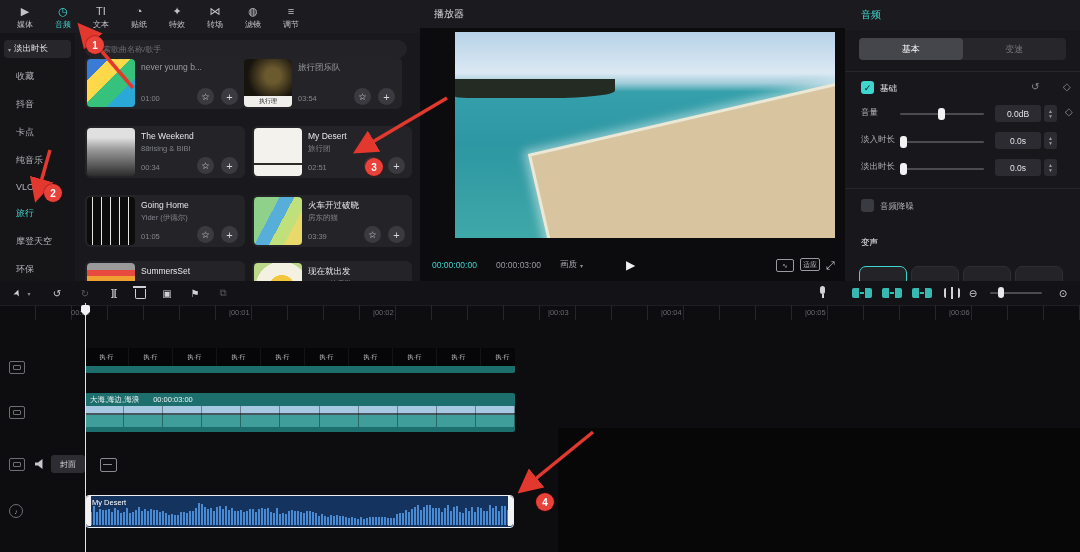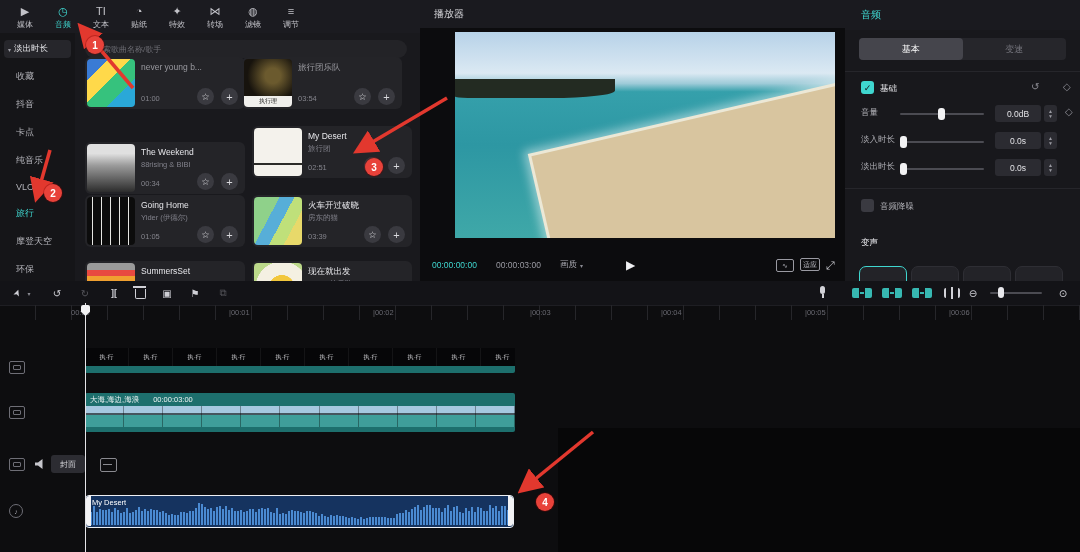--- a/index.html
+++ b/index.html
@@ -235,21 +235,21 @@
           <div class="card" style="left: 167px; top: 24px;">
             <div class="thumb t2">
               <div class="strip">执行理</div>
             </div>
             <div class="title">旅行团乐队</div>
             <div class="artist"></div>
             <div class="duration">03:54</div>
             <div class="sbtn star">☆</div>
             <div class="sbtn plus">+</div>
           </div>
-          <div class="card" style="left: 10px; top: 93px; margin-top: 16px;">
+          <div class="card" style="left: 10px; top: 93px;">
             <div class="thumb t3"></div>
             <div class="title">The Weekend</div>
             <div class="artist">88rising &amp; BIBI</div>
             <div class="duration">00:34</div>
             <div class="sbtn star">☆</div>
             <div class="sbtn plus">+</div>
           </div>
           <div class="card" style="left: 177px; top: 93px;">
             <div class="thumb t4"></div>
             <div class="title">My Desert</div>
@@ -389,21 +389,21 @@
       <span class="tli" style="left:966px;width:14px">⊖</span>
       <div class="zslider"></div>
       <div class="zhandle"></div>
       <span class="tli" style="left:1056px;width:14px">⊙</span>
     </div>
 
     <div class="ruler">
         <span class="rlabel" style="left: 71px;">00:00</span>
         <span class="rlabel" style="left: 229px;">|00:01</span>
         <span class="rlabel" style="left: 373px;">|00:02</span>
-        <span class="rlabel" style="left: 530px;">|00:03</span>
+        <span class="rlabel" style="left: 548px;">|00:03</span>
         <span class="rlabel" style="left: 661px;">|00:04</span>
         <span class="rlabel" style="left: 805px;">|00:05</span>
         <span class="rlabel" style="left: 949px;">|00:06</span>
       </div>
 
     <div class="clip" style="top:67px">
       <div class="clip1-body">
           <div class="frame1">执·行</div>
           <div class="frame1">执·行</div>
           <div class="frame1">执·行</div>

